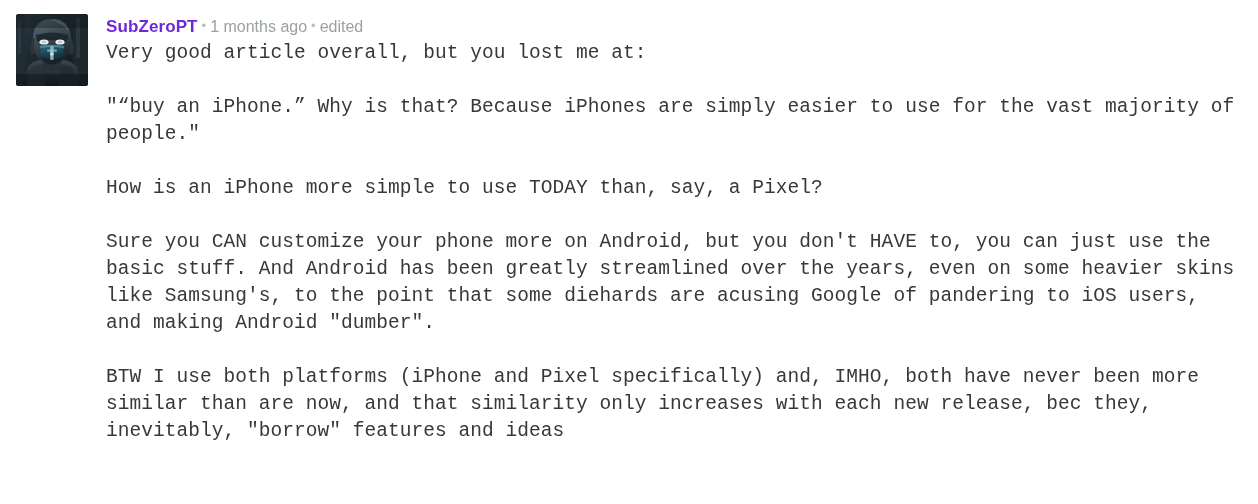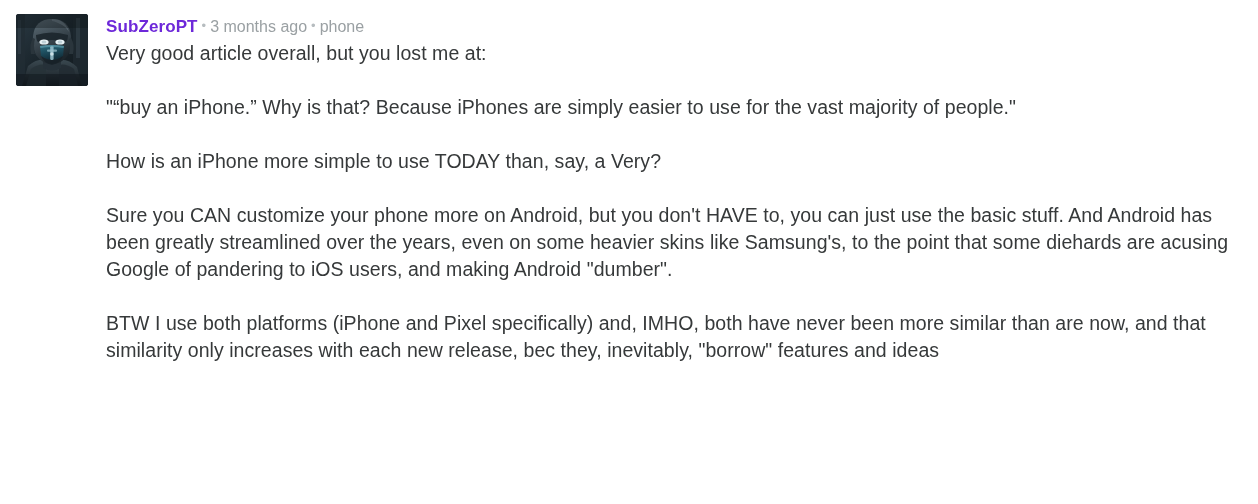--- a/index.html
+++ b/index.html
@@ -88,20 +88,21 @@
   .comment-body {
     padding-top: 2px;
   }
   .comment-body p {
     margin: 0 0 27px 0;
     color: #36393a;
     font-size: 19.5px;
     line-height: 27px;
     letter-spacing: 0.05px;
     max-width: 1135px;
+    font-family: Liberation Mono, monospace;
   }
   .comment-body p:last-child {
     margin-bottom: 12px;
   }
 </style>
 </head>
 <body>
 
 <div id="comment-thread">
 
@@ -173,26 +174,26 @@
           <path d="M0 0 H72 V72 H0 Z" fill="none"></path>
           <rect x="0" y="0" width="72" height="14" fill="#0d1317" opacity="0.35"></rect>
           <rect x="0" y="60" width="72" height="12" fill="#0b1014" opacity="0.4"></rect>
         </svg>
       </div>
     </div>
 
     <div class="comment-main">
 
       <div class="comment-header">
-        <span class="author-name">SubZeroPT</span><span class="meta-sep">•</span><span class="meta-text">3 months ago</span><span class="meta-sep">•</span><span class="meta-text">phone</span>
+        <span class="author-name">SubZeroPT</span><span class="meta-sep">•</span><span class="meta-text">1 months ago</span><span class="meta-sep">•</span><span class="meta-text">edited</span>
       </div>
 
       <div class="comment-body">
         <p>Very good article overall, but you lost me at:</p>
         <p>"“buy an iPhone.” Why is that? Because iPhones are simply easier to use for the vast majority of people."</p>
-        <p>How is an iPhone more simple to use TODAY than, say, a Very?</p>
+        <p>How is an iPhone more simple to use TODAY than, say, a Pixel?</p>
         <p>Sure you CAN customize your phone more on Android, but you don't HAVE to, you can just use the basic stuff. And Android has been greatly streamlined over the years, even on some heavier skins like Samsung's, to the point that some diehards are acusing Google of pandering to iOS users, and making Android "dumber".</p>
         <p>BTW I use both platforms (iPhone and Pixel specifically) and, IMHO, both have never been more similar than are now, and that similarity only increases with each new release, bec they, inevitably, "borrow" features and ideas</p>
       </div>
 
     </div>
   </div>
 </div>
 
 </body></html>

